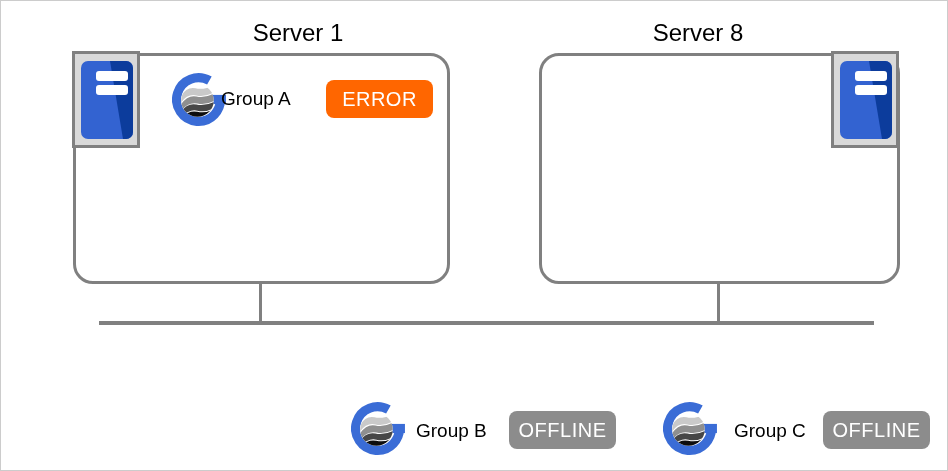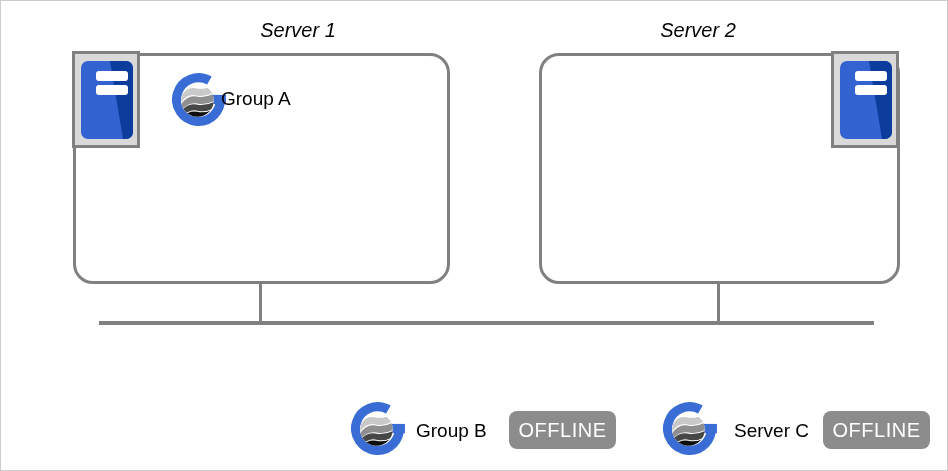--- a/index.html
+++ b/index.html
@@ -8,24 +8,23 @@
     width:948px;height:471px;
     box-sizing:border-box;
     background:#ffffff;
     border:1px solid #cccccc;
     font-family:"Liberation Sans", sans-serif;
     overflow:hidden;
   }
   .server-title{
     position:absolute;
     transform:translateX(-50%);
-    font-size:20px;
+    font-size:24px;
     color:#000;
     white-space:nowrap;
-    font-style:italic;
   }
   .server-box{
     position:absolute;
     border:3px solid #808080;
     border-radius:20px;
     box-sizing:border-box;
     background:transparent;
   }
   .box1{left:72px;top:52px;width:377px;height:231px;}
   .box2{left:538px;top:52px;width:361px;height:231px;}
@@ -62,21 +61,21 @@
   .conn1{left:258px;top:281px;width:3px;height:42px;}
   .conn2{left:716px;top:281px;width:3px;height:42px;}
   .bus{left:98px;top:320px;width:775px;height:4px;}
 </style>
 </head>
 <body>
 
 <div class="canvas">
 
   <div class="server-title" style="left:297px;top:18px;">Server 1</div>
-  <div class="server-title" style="left:697px;top:18px;">Server 2</div>
+  <div class="server-title" style="left:697px;top:18px;">Server 8</div>
 
   <div class="server-box box1"></div>
   <div class="server-box box2"></div>
 
   <svg class="server-icon si1" viewBox="0 0 68 97">
     <rect x="1.5" y="1.5" width="65" height="94" fill="#d9d9d9" stroke="#808080" stroke-width="3"></rect>
     <defs>
         <clipPath id="sc1">
           <rect x="9" y="10" width="52" height="78" rx="7"></rect>
         </clipPath>
@@ -110,20 +109,21 @@
         </clipPath>
       </defs>
     <g clip-path="url(#gc1)">
       <path d="M8,26 Q14,15 23,17 Q32,19 43,13 L43,20 Q33,26 24,24 Q15,22 8,32 Z" fill="#c9c9c9"></path>
       <path d="M8,34 Q15,23 24,25 Q33,27 44,21 L44,28 Q34,34 25,32 Q16,30 8,40 Z" fill="#8f8f8f"></path>
       <path d="M8,41 Q15,31 24,33 Q33,35 44,29 L44,35 Q34,41 25,39 Q16,37 8,47 Z" fill="#474747"></path>
       <path d="M8,48 Q15,38 25,40 Q34,42 44,36 L44,48 L8,48 Z" fill="#0d0d0d"></path>
     </g>
   </svg>
   <div class="group-label gl-a">Group A</div>
+  <div class="badge bd-a" style="background-color: rgb(255, 102, 0);">ERROR</div>
 
   <div class="connector conn1"></div>
   <div class="connector conn2"></div>
   <div class="connector bus"></div>
 
   <svg class="group-icon gi-b" viewBox="0 0 56 56">
     <path d="M47.3,25 A21.5 21.5 0 1 1 36.75,9.4" fill="none" stroke="#3a6cd6" stroke-width="9"></path>
     <rect x="27" y="23.5" width="26" height="9" fill="#3a6cd6"></rect>
     <circle cx="25" cy="29" r="16" fill="#ffffff"></circle>
     <defs>
@@ -150,16 +150,16 @@
           <circle cx="25" cy="29" r="16"></circle>
         </clipPath>
       </defs>
     <g clip-path="url(#gc3)">
       <path d="M8,26 Q14,15 23,17 Q32,19 43,13 L43,20 Q33,26 24,24 Q15,22 8,32 Z" fill="#c9c9c9"></path>
       <path d="M8,34 Q15,23 24,25 Q33,27 44,21 L44,28 Q34,34 25,32 Q16,30 8,40 Z" fill="#8f8f8f"></path>
       <path d="M8,41 Q15,31 24,33 Q33,35 44,29 L44,35 Q34,41 25,39 Q16,37 8,47 Z" fill="#474747"></path>
       <path d="M8,48 Q15,38 25,40 Q34,42 44,36 L44,48 L8,48 Z" fill="#0d0d0d"></path>
     </g>
   </svg>
-  <div class="group-label gl-c">Server C</div>
+  <div class="group-label gl-c">Group C</div>
   <div class="badge bd-c" style="background-color: rgb(140, 140, 140);">OFFLINE</div>
 
 </div>
 
 </body></html>

